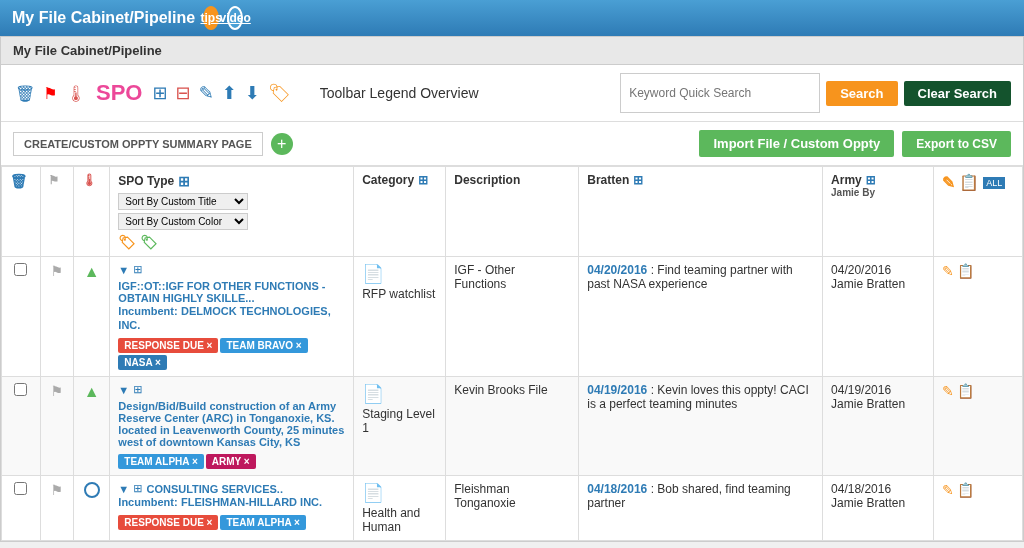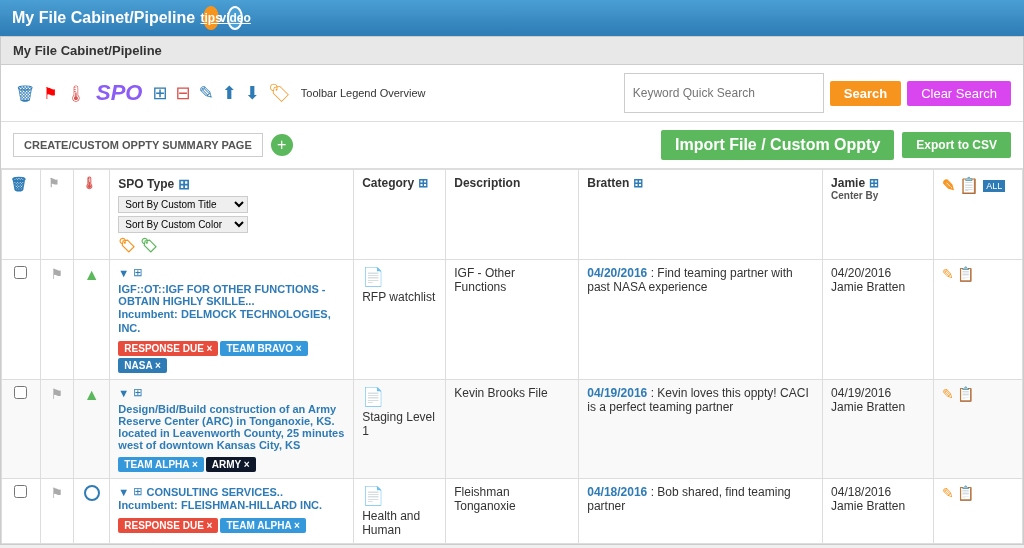--- a/index.html
+++ b/index.html
@@ -52,28 +52,27 @@
       flex-wrap: wrap;
     }
     .toolbar-icon {
       font-size: 16px;
       cursor: pointer;
       padding: 2px;
     }
     .toolbar-spo {
       font-size: 22px;
       font-weight: bold;
-      color: #8b5cf6;
+      color: #ec4899;
       margin: 0 4px;
-      font-style: italic;
     }
     .toolbar-legend {
-      font-size: 11px;
+      font-size: 14px;
       color: #333;
-      margin-left: 4px;
+      margin-left: 23px;
     }
     .toolbar-right {
       display: flex;
       align-items: center;
       gap: 6px;
     }
     .search-input {
       border: 1px solid #ccc;
       padding: 12px 8px;
       width: 200px;
@@ -84,26 +83,26 @@
       background: #f7941d;
       color: white;
       border: none;
       padding: 5px 14px;
       font-size: 13px;
       font-weight: bold;
       cursor: pointer;
       border-radius: 2px;
     }
     .btn-clear {
-      background: #d946ef;
+      background: #14532d;
       color: white;
       border: none;
       padding: 5px 14px;
       font-size: 13px;
-      font-weight: normal;
+      font-weight: bold;
       cursor: pointer;
       border-radius: 2px;
     }
 
     
     .action-bar {
       background: white;
       padding: 8px 12px;
       border-bottom: 1px solid #ddd;
       display: flex;
@@ -141,21 +140,21 @@
     .action-bar-right {
       display: flex;
       align-items: center;
       gap: 8px;
     }
     .btn-import {
       background: #5cb85c;
       color: white;
       border: none;
       padding: 6px 14px;
-      font-size: 16px;
+      font-size: 13px;
       font-weight: bold;
       cursor: pointer;
       border-radius: 2px;
     }
     .btn-export {
       background: #5cb85c;
       color: white;
       border: none;
       padding: 6px 14px;
       font-size: 12px;
@@ -348,24 +347,24 @@
           </div>
         </th>
         <th class="col-comments">
           <div class="th-header-row">
             <span>Bratten</span>
             <span class="add-icon" style="color:#2e7bb5; font-size:12px;">⊞</span>
           </div>
         </th>
         <th class="col-date">
           <div class="th-header-row">
-            <span>Jamie</span>
+            <span>Army</span>
             <span class="add-icon" style="color:#2e7bb5; font-size:12px;">⊞</span>
           </div>
-          <div class="date-added-label">Center By</div>
+          <div class="date-added-label">Jamie By</div>
         </th>
         <th class="col-actions">
           <div style="display:flex; align-items:center; gap:4px;">
             <span style="color:#f7941d; font-size:16px;">✎</span>
             <span style="color:#999; font-size:16px;">📋</span>
             <span class="all-badge">ALL</span>
           </div>
         </th>
       </tr>
     </thead>
@@ -422,32 +421,32 @@
     <td class="col-temp">
       <span style="color:#5cb85c; font-size:16px;">▲</span>
     </td>
     <td class="col-spo">
       <div class="spo-info-line">
         <span style="color:#2e7bb5; font-size:11px;">▼</span>
         <span style="color:#2e7bb5; font-size:11px;">⊞</span>
         <a class="spo-link" href="#">Design/Bid/Build construction of an Army Reserve Center (ARC) in Tonganoxie, KS. located in Leavenworth County, 25 minutes west of downtown Kansas City, KS</a>
       </div>
 
-      <div style="margin-top:4px;"><span class="tag" style="background:#3498db;">TEAM ALPHA ×</span><span class="tag" style="background:#0f172a;">ARMY ×</span></div>
+      <div style="margin-top:4px;"><span class="tag" style="background:#3498db;">TEAM ALPHA ×</span><span class="tag" style="background:#be185d;">ARMY ×</span></div>
     </td>
     <td class="col-cat">
       <span style="color:#f7941d; font-size:18px; display:block; margin-bottom:2px;">📄</span>
       <span>Staging Level 1</span>
     </td>
     <td class="col-desc">
       <span>Kevin Brooks File</span>
     </td>
     <td class="col-comments">
       <a class="date-link" href="#">04/19/2016</a>
-      <span>: Kevin loves this oppty! CACI is a perfect teaming partner</span>
+      <span>: Kevin loves this oppty! CACI is a perfect teaming minutes</span>
     </td>
     <td class="col-date">
       <div>04/19/2016</div>
       <div>Jamie Bratten</div>
     </td>
     <td class="col-actions">
       <span class="edit-icon">✎</span>
       <span class="copy-icon">📋</span>
     </td>
   </tr>

